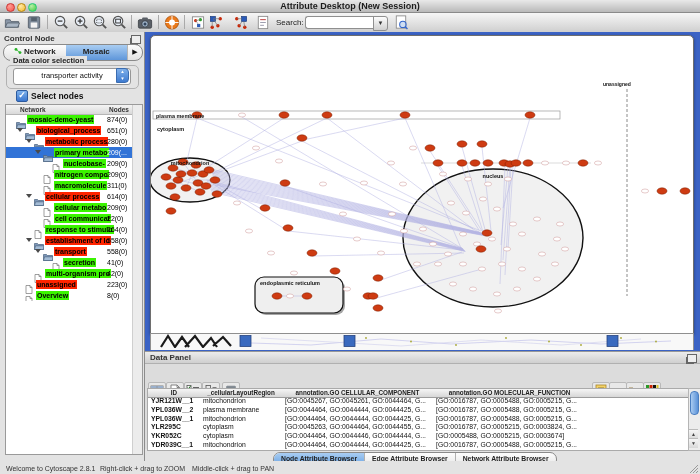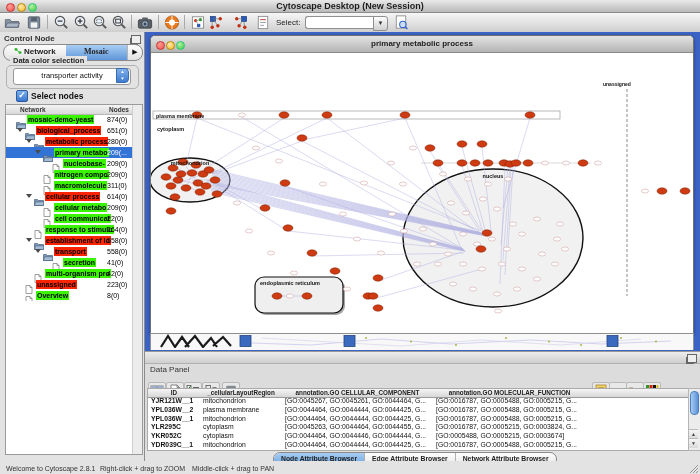--- a/index.html
+++ b/index.html
@@ -28,21 +28,21 @@
     border:1px solid #8f8f8f;border-radius:0 3px 3px 0;font-size:6px;line-height:12px;
     text-align:center;color:#333;}
   
   #cpanel{left:0;top:32px;width:144px;height:429px;background:#e3e3e3;
     border-right:1px solid #8c8c8c;}
   #cpanel-title{left:4px;top:2px;font-size:8px;font-weight:bold;color:#333;}
   .floaticon{width:8px;height:7px;border:1px solid #666;background:#eee;box-shadow:-2px 2px 0 -1px #666;}
   #cptabs{left:3px;top:12px;width:138px;height:15px;border:1px solid #8a8a8a;border-radius:8px;
     background:linear-gradient(#fdfdfd,#e2e2e2);display:flex;overflow:hidden;}
   .cptab{flex:1;text-align:center;font-size:8px;font-weight:bold;color:#222;line-height:14px;}
-  .cptab.sel{background:linear-gradient(#a9cdf2,#5e96da);font-family:Liberation Serif, serif;}
+  .cptab.sel{background:linear-gradient(#a9cdf2,#5e96da);}
   .cptab-arrow{width:14px;text-align:center;font-size:7px;line-height:14px;color:#111;border-left:1px solid #b5b5b5;}
   #groupbox{left:6px;top:33px;width:131px;height:22px;border:1px solid #b2b2b2;border-radius:5px;}
   #grouplbl{left:10px;top:24px;font-size:7.5px;font-weight:bold;color:#222;background:#e3e3e3;padding:0 3px;}
   #combobox{left:13px;top:36px;width:116px;height:15px;background:#fff;border:1px solid #979797;
     border-radius:3px;font-size:7.5px;font-weight:normal;text-align:center;line-height:14px;color:#111;}
   #combocap{left:116px;top:36px;width:13px;height:15px;border-radius:0 4px 4px 0;
     background:linear-gradient(#7fb0ea,#3f7bd0);border:1px solid #3a6cb0;box-sizing:border-box;
     color:#fff;font-size:4.5px;line-height:6.5px;text-align:center;}
   #checkbox{left:16px;top:58px;width:10px;height:10px;border-radius:2px;
     background:linear-gradient(#7db1ec,#3a76cf);border:1px solid #2c5a9e;color:#fff;
@@ -68,21 +68,21 @@
   #netwin{left:5px;top:3px;width:542px;height:297px;border:1px solid #6e6e6e;border-radius:5px 5px 0 0;
     background:#fff;box-shadow:0 1px 3px rgba(0,0,0,.4);}
   #netwin-title{left:0;top:0;width:100%;height:16px;border-radius:4px 4px 0 0;
     background:linear-gradient(#e3e3e3,#b4b4b4);border-bottom:1px solid #8a8a8a;}
   #netwin-title .title{width:100%;text-align:center;font-size:8px;font-weight:bold;color:#222;line-height:16px;}
   #canvas{left:0;top:17px;width:542px;height:279px;background:#fff;overflow:hidden;}
   #stripwin{left:5px;top:301px;width:542px;height:16px;background:#f8f8f8;
     border:1px solid #8f8f8f;border-bottom:none;overflow:hidden;}
   
   #dpanel{left:145px;top:351px;width:555px;height:97px;background:#dcdcdc;border-top:1px solid #999;}
-  #dpanel-title{left:5px;top:13px;font-size:8px;font-weight:normal;color:#333;}
+  #dpanel-title{left:5px;top:1px;font-size:8px;font-weight:bold;color:#333;}
   #dptitle-strip{left:0;top:0;width:555px;height:11px;background:linear-gradient(#ececec,#cfcfcf);
     border-bottom:1px solid #b0b0b0;}
   #dptoolbar{left:0;top:27px;width:555px;height:24px;background:#dcdcdc;}
   .dpi{top:3px;width:16px;height:16px;border:1px solid #b9b9b9;border-radius:2px;background:#e8e8e8;}
   #dtable{left:2px;top:36px;width:541px;height:61px;background:#fff;border:1px solid #aaa;}
   .dhead{position:absolute;top:0;height:8px;background:linear-gradient(#f5f5f5,#d7d7d7);
     border-right:1px solid #b9b9b9;border-bottom:1px solid #9c9c9c;
     font-size:6.3px;font-weight:bold;color:#222;text-align:center;line-height:8px;
     white-space:nowrap;overflow:hidden;}
   .drow{position:absolute;left:0;width:100%;height:8.8px;}
@@ -103,21 +103,21 @@
   #statusbar{left:0;top:461px;width:700px;height:13px;background:#e3e3e3;}
   .stxt{top:4px;font-size:7px;color:#333;}
 </style>
 </head>
 <body>
 
 <div class="abs" id="titlebar">
   <span class="abs light r" style="left:6px"></span>
   <span class="abs light y" style="left:17px"></span>
   <span class="abs light g" style="left:28px"></span>
-  <div class="title">Cytoscape Desktop (New Session)</div>
+  <div class="title">Attribute Desktop (New Session)</div>
 </div>
 
 <div class="abs" id="toolbar">
   <svg class="abs tbi" style="left:3px" viewBox="0 0 18 18">
       <path d="M2,6 L7,6 L8,8 L16,8 L16,14 L2,14 Z" fill="#8a97a8" stroke="#505a66" stroke-width="0.8"></path>
       <path d="M2,14 L4,9.5 L17,9.5 L15,14 Z" fill="#aab6c4" stroke="#505a66" stroke-width="0.8"></path>
     </svg>
   <svg class="abs tbi" style="left:25px" viewBox="0 0 18 18">
       <rect x="3" y="3" width="12" height="12" rx="1" fill="#7d8a99" stroke="#46505c" stroke-width="0.8"></rect>
       <rect x="6" y="3.5" width="6" height="4" fill="#55616e"></rect>
@@ -185,21 +185,21 @@
       <line x1="9.5" y1="5" x2="4.5" y2="5" stroke="#777" stroke-width="0.7"></line>
       <line x1="12" y1="8" x2="13" y2="14" stroke="#777" stroke-width="0.7"></line>
       <line x1="10" y1="8" x2="7" y2="12.5" stroke="#777" stroke-width="0.7"></line>
     </svg>
   <svg class="abs tbi" style="left:254px" viewBox="0 0 18 18">
       <rect x="4" y="2.5" width="10" height="13" fill="#fff" stroke="#888" stroke-width="0.9"></rect>
       <line x1="6" y1="6" x2="12" y2="6" stroke="#b33" stroke-width="1"></line>
       <line x1="6" y1="9" x2="12" y2="9" stroke="#99a" stroke-width="1"></line>
       <line x1="6" y1="12" x2="10" y2="12" stroke="#99a" stroke-width="1"></line>
     </svg>
-  <span class="abs" id="searchlbl" style="left:276px">Select:</span>
+  <span class="abs" id="searchlbl" style="left:276px">Search:</span>
   <input class="abs" id="searchbox" style="left: 305px;" value="">
   <div class="abs" id="searcharrow" style="left:373px">▼</div>
   <svg class="abs tbi" style="left:392px" viewBox="0 0 18 18">
       <rect x="4" y="2" width="10" height="13" fill="#fff" stroke="#888" stroke-width="0.9"></rect>
       <circle cx="11" cy="11" r="3.4" fill="rgba(160,190,230,.5)" stroke="#3366cc" stroke-width="1.1"></circle>
       <line x1="13.3" y1="13.3" x2="15.8" y2="15.8" stroke="#3366cc" stroke-width="1.5"></line>
     </svg>
 </div>
 
 <div class="abs" id="cpanel">
@@ -372,26 +372,20 @@
           <span class="lbl green" style="left:30px">Overview</span>
           <span class="cnt">8(0)</span>
         </div>
       </div>
     <div class="abs" id="birdseye" style="left:0;top:196px;width:126px;height:151px;background:#fff"></div>
   </div>
 </div>
 
 <div class="abs" id="desktop">
   <div class="abs" id="netwin">
-    <div class="abs" id="netwin-title">
-      <span class="abs light r" style="left:5px;top:4.5px"></span>
-      <span class="abs light y" style="left:15px;top:4.5px"></span>
-      <span class="abs light g" style="left:25px;top:4.5px"></span>
-      <div class="title">primary metabolic process</div>
-    </div>
     <div class="abs" id="canvas">
       <svg id="graphsvg" width="542" height="279" viewBox="0 0 542 279">
           <rect x="2" y="58" width="407" height="8" fill="#fff" stroke="#9a9a9a" stroke-width="0.7"></rect>
           <ellipse cx="39" cy="127" rx="40" ry="22" fill="#f1f1f1" stroke="#111" stroke-width="1.3"></ellipse>
           <ellipse cx="342" cy="185" rx="90" ry="69" fill="#f1f1f1" stroke="#111" stroke-width="1.4"></ellipse>
           <rect x="106" y="226" width="88" height="36" rx="9" fill="rgba(0,0,0,.35)"></rect>
           <rect x="104" y="224" width="88" height="36" rx="9" fill="#efefef" stroke="#111" stroke-width="1.2"></rect>
           <line x1="476" y1="36" x2="476" y2="243" stroke="#8a8a8a" stroke-width="1" stroke-dasharray="3,2"></line>
           <line x1="270" y1="110" x2="440" y2="110" stroke="#c4c4c4" stroke-width="0.6"></line>
           <line x1="46" y1="65" x2="35" y2="112" stroke="#b2b2e2" stroke-width="0.6" opacity="0.8"></line>

